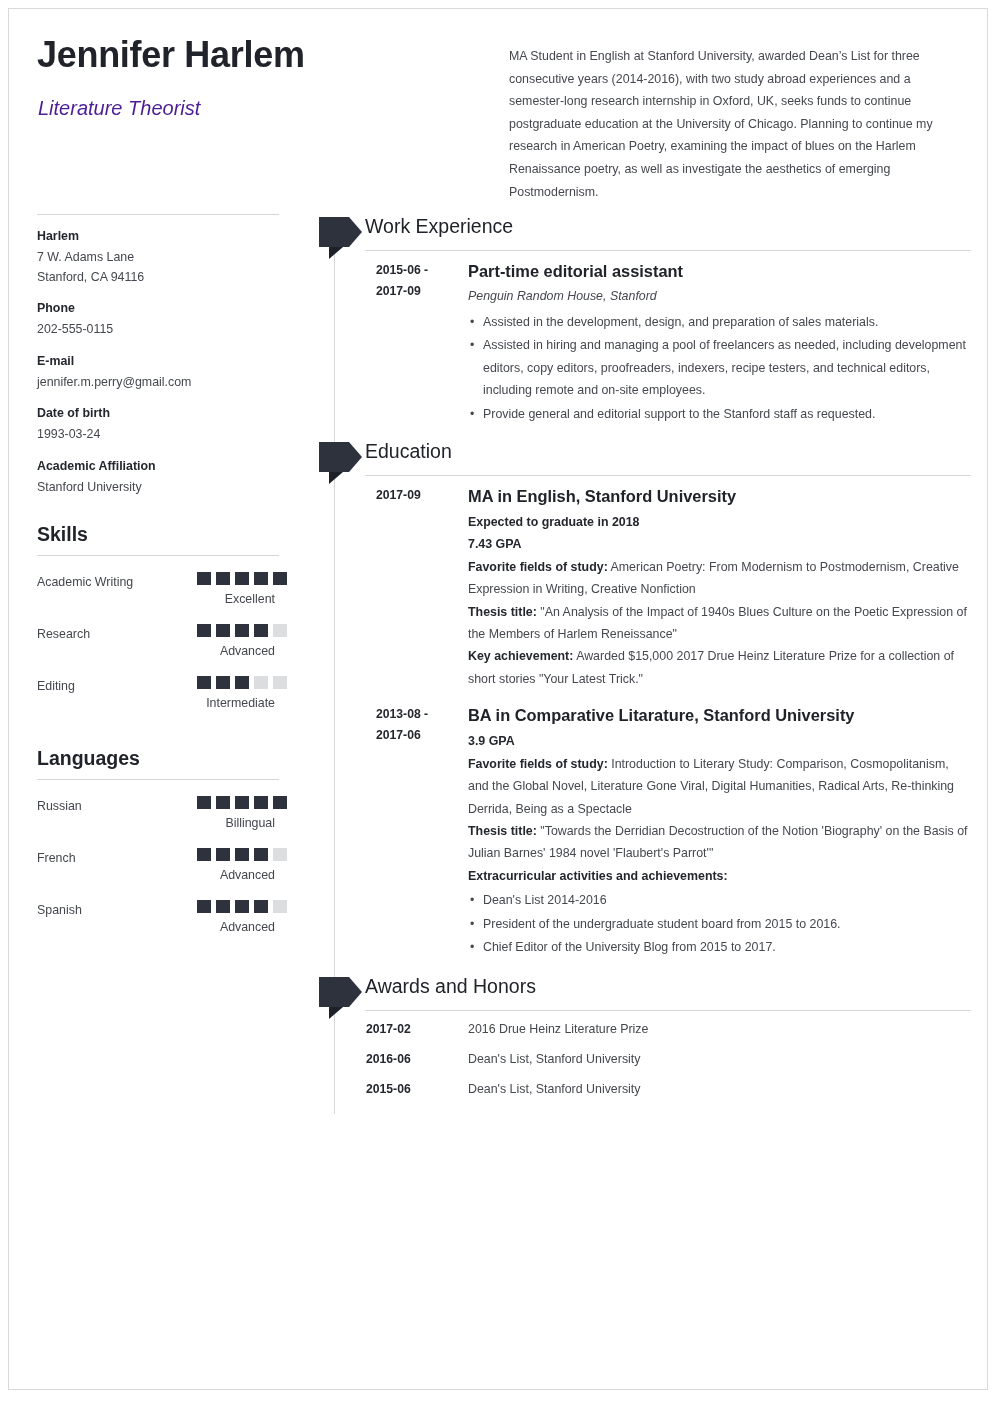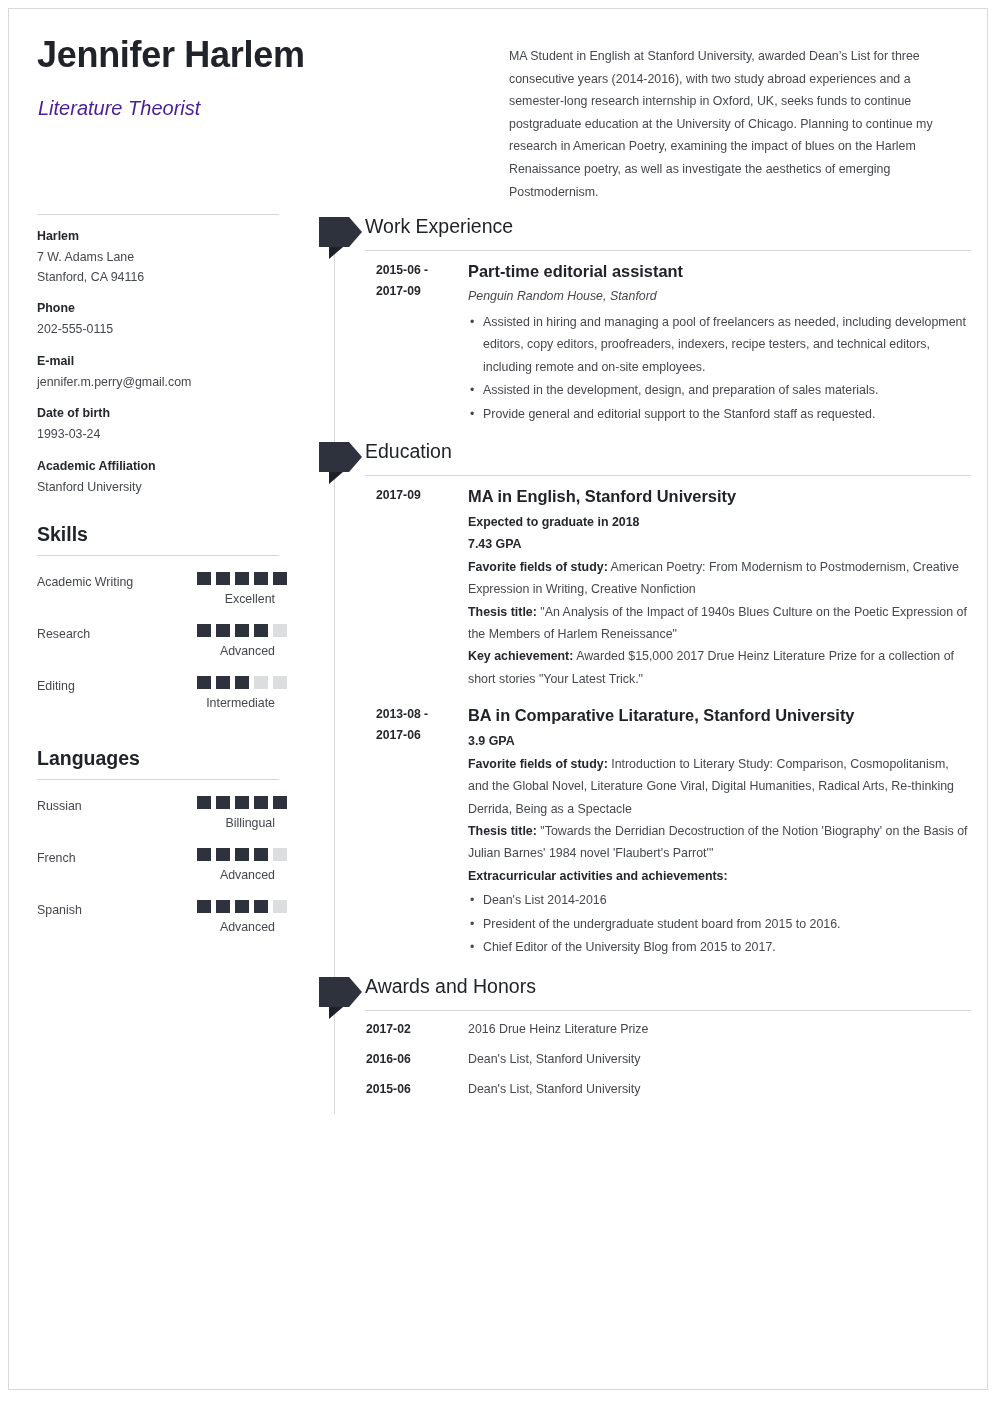--- a/index.html
+++ b/index.html
@@ -254,22 +254,22 @@
         <div class="sec-title">Work Experience</div>
         <div class="sec-rule"></div>
       </div>
       <div id="work-entries">
           <div class="entry">
             <div class="entry-date">2015-06 -<br>2017-09</div>
             <div class="entry-body">
               <div class="entry-title">Part-time editorial assistant</div>
               <div class="entry-sub">Penguin Random House, Stanford</div>
               <ul class="bullets">
+                <li>Assisted in the development, design, and preparation of sales materials.</li>
                 <li>Assisted in hiring and managing a pool of freelancers as needed, including development editors, copy editors, proofreaders, indexers, recipe testers, and technical editors, including remote and on-site employees.</li>
-                <li>Assisted in the development, design, and preparation of sales materials.</li>
                 <li>Provide general and editorial support to the Stanford staff as requested.</li>
               </ul>
             </div>
           </div>
         </div>
     </div>
 
     <div class="section" style="margin-top:14px;">
       <div class="sec-head-wrap">
         <span class="ribbon">

